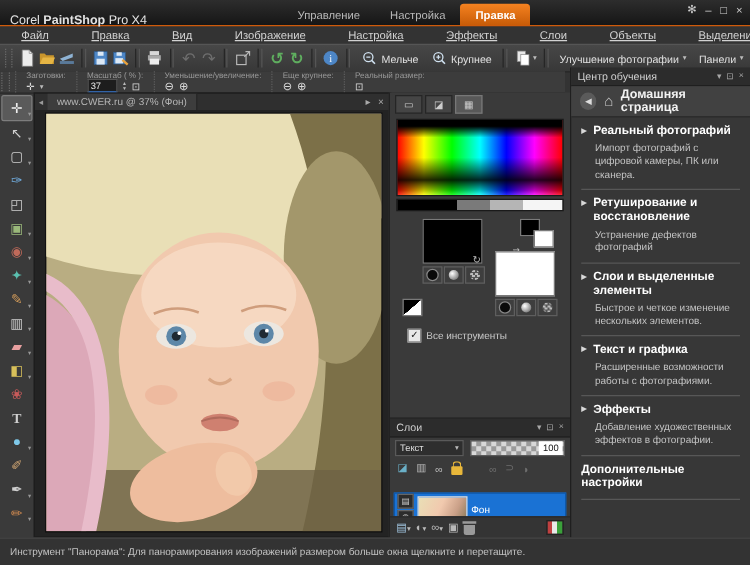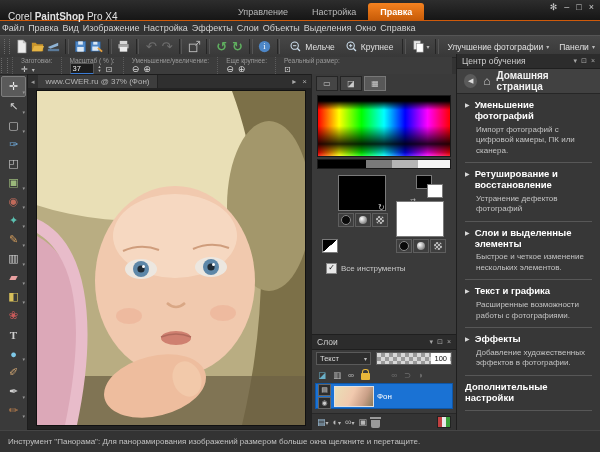--- a/index.html
+++ b/index.html
@@ -10,21 +10,21 @@
             border-bottom:1px solid #cf5a0a;display:flex;align-items:center;z-index:30;}
   .app-title{margin-left:8px;font-size:10px;color:#e3e3e3;white-space:nowrap;margin-top:12px;}
   .app-title b{font-weight:bold;}
   .ws-tabs{position:absolute;left:226px;bottom:0;display:flex;height:17px;}
   .ws-tab{padding:0 12px;display:flex;align-items:center;font-size:9px;color:#b9b9b9;}
   .ws-tab.active{background:linear-gradient(#f58220,#c85c08);color:#fff;font-weight:bold;border-radius:3px 3px 0 0;}
   .win-controls{position:absolute;right:6px;top:2px;display:flex;gap:7px;font-size:9px;color:#cfcfcf;align-items:center;}
   .win-controls span{cursor:default;}
   
   .menubar{position:absolute;top:21px;left:0;right:0;height:14px;display:flex;align-items:center;font-size:9px;color:#d2d2d2;}
-  .menu-item{padding:0 2px;}
+  .menu-item{padding:0 17px;text-decoration:underline;}
   
   .toolbar{position:absolute;top:35px;left:0;right:0;height:21px;background:linear-gradient(#474747,#383838);
            border-top:1px solid #555;border-bottom:1px solid #262626;display:flex;align-items:center;padding-left:3px;}
   .grip{width:5px;height:15px;border-left:1px dotted #6a6a6a;border-right:1px dotted #6a6a6a;margin:0 4px 0 1px;}
   .tb-btn{width:21px;height:18px;display:flex;align-items:center;justify-content:center;border-radius:2px;}
   .tb-btn svg{width:15px;height:15px;}
   .tb-glyph{font-size:13px;line-height:1;}
   .tb-sep{width:2px;height:15px;border-left:1px solid #262626;border-right:1px solid #555;margin:0 4px;}
   .tb-text{display:flex;align-items:center;gap:3px;font-size:8.5px;color:#e0e0e0;padding:0 5px;height:18px;white-space:nowrap;}
   .dd-arrow{font-size:6px;color:#bbb;}
@@ -90,21 +90,21 @@
   .blend-select{width:50px;height:11px;background:#2e2e2e;border:1px solid #5a5a5a;font-size:7.5px;color:#ddd;
                 display:flex;align-items:center;justify-content:space-between;padding:0 3px;}
   .opacity{width:54px;height:11px;border:1px solid #5a5a5a;position:relative;
            background:repeating-conic-gradient(#9a9a9a 0 25%,#d8d8d8 0 50%) 0 0/8px 8px;padding-left:23px;}
   .opacity-val{position:absolute;right:1px;top:0;bottom:0;background:#fff;color:#111;font-size:7.5px;
                display:flex;align-items:center;padding:0 3px;}
   .layer-icons{display:flex;align-items:center;gap:7px;padding:1px 6px;font-size:8.5px;color:#bdbdbd;height:13px;}
   .lock{width:9px;height:7px;background:#e8b73a;border-radius:1px;position:relative;margin-top:3px;}
   .lock::before{content:"";position:absolute;top:-4px;left:1px;width:5px;height:4px;border:1.5px solid #e8b73a;border-bottom:none;border-radius:3px 3px 0 0;}
   .dim{color:#6e6e6e;}
-  .layer-row{margin:1px 3px;height:24px;background:#1a72d4;border:1px solid #0e57a8;display:flex;align-items:center;gap:3px;padding:0 2px;}
+  .layer-row{margin:12px 3px;height:24px;background:#1a72d4;border:1px solid #0e57a8;display:flex;align-items:center;gap:3px;padding:0 2px;}
   .ltype{display:flex;flex-direction:column;gap:1px;}
   .ltype span{width:11px;height:10px;background:#2c2c2c;border:1px solid #666;font-size:7px;color:#ccc;display:flex;align-items:center;justify-content:center;}
   .layer-thumb{width:38px;height:19px;border:1px solid #e0e0e0;background:linear-gradient(115deg,#e9dfb6 0%,#f1c9ae 45%,#caa088 75%,#8a7a5a 100%);}
   .layer-name{font-size:8px;color:#fff;}
   .layers-bottom{position:absolute;left:0;right:0;bottom:0;height:16px;background:#343434;border-top:1px solid #282828;
                  display:flex;align-items:center;gap:4px;padding:0 5px;font-size:9px;color:#b8b8b8;}
   .trash{width:9px;height:8px;background:#9a9a9a;border-radius:0 0 2px 2px;position:relative;margin-top:4px;}
   .trash::before{content:"";position:absolute;top:-3px;left:-1px;right:-1px;height:2px;background:#9a9a9a;}
   .edit-col{margin-left:auto;width:12px;height:10px;background:linear-gradient(90deg,#c04040 33%,#e8e8e8 33% 66%,#3aa03a 66%);border:1px solid #222;}
   
@@ -522,21 +522,21 @@
   </div>
   <div class="home-band">
     <span class="circle-btn">◀</span>
     <span class="home-icon">⌂</span>
     <span class="home-label">Домашняя страница</span>
   </div>
   <div class="lc-body">
     <div class="lc-section">
       <div class="lc-title">
           <span class="lc-bullet">▶</span>
-          <span>Уменьшение фотографий</span>
+          <span>Реальный фотографий</span>
         </div>
       <p class="lc-desc">Импорт фотографий с цифровой камеры, ПК или сканера.</p>
     </div>
     <div class="lc-section">
       <div class="lc-title">
           <span class="lc-bullet">▶</span>
           <span>Ретуширование и восстановление</span>
         </div>
       <p class="lc-desc">Устранение дефектов фотографий</p>
     </div>

